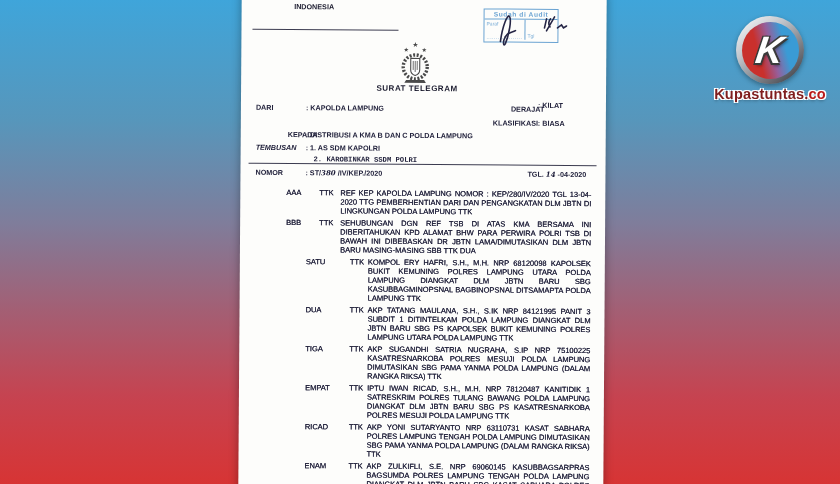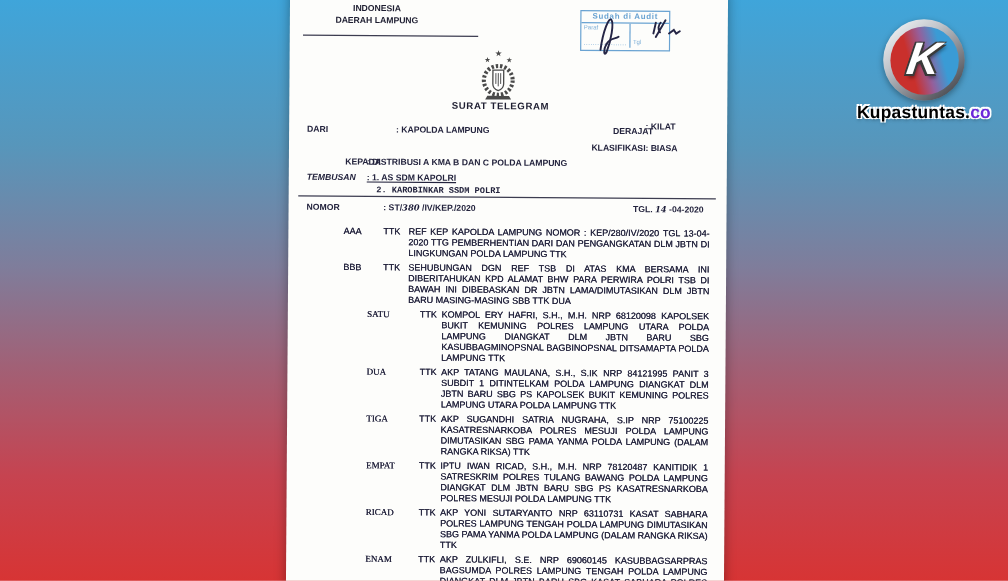--- a/index.html
+++ b/index.html
@@ -37,48 +37,47 @@
   .rule{position:absolute;left:8px;top:172px;width:348px;height:1.1px;background:#3c3c50;}
   .hand{font-family:"DejaVu Serif",serif;font-style:italic;font-size:7px;color:#1c1c38;}
   
   .docbody{position:absolute;left:0;top:197px;right:0;font-size:7.5px;line-height:9px;
            color:#23233d;text-shadow:.2px 0 0 currentColor;}
   .para{display:flex;align-items:flex-start;}
   .level-1{margin:0 14px 3px 15px;}
   .level-1 .plabel{width:33px;flex:none;margin-left:31px;}
   .level-1 .pttk{width:21px;flex:none;}
   .level-2{margin:0 14px 3px 66px;}
-  .level-2 .plabel{width:44px;flex:none;font-family:Liberation Serif, serif;}
+  .level-2 .plabel{width:44px;flex:none;}
   .level-2 .pttk{width:18px;flex:none;}
   .ptext{flex:1;text-align:justify;}
   
   .logo{position:absolute;left:705px;top:16px;width:130px;text-align:center;}
   .logo-ring{width:68px;height:68px;border-radius:50%;margin:0 auto;
              background:linear-gradient(140deg,#ffffff 0%,#c2c6cc 35%,#595b62 82%,#343434 100%);
              display:flex;align-items:center;justify-content:center;
              box-shadow:0 2px 5px rgba(0,0,0,.35);}
   .logo-disc{width:57px;height:57px;border-radius:50%;
              background:linear-gradient(75deg,#c9302c 32%,#955f9b 52%,#3a9bd5 72%);
              display:flex;align-items:center;justify-content:center;}
   .logo-k{font-size:38px;font-weight:700;font-style:italic;color:#fff;
           transform:skewX(-8deg);line-height:1;
           text-shadow:1.5px 1.5px 0 #3a3a3a,-1.5px -1.5px 0 #3a3a3a,1.5px -1.5px 0 #3a3a3a,-1.5px 1.5px 0 #3a3a3a,2px 3px 3px rgba(0,0,0,.4);}
   .logo-text{margin-top:2px;font-size:14.5px;font-weight:700;letter-spacing:.2px;white-space:nowrap;}
-  .lt-blue{color:#000000;}
-  .lt-red{color:#6d28d9;}
+  .lt-blue{color:#7f1d1d;}
+  .lt-red{color:#b91c1c;}
   .lt-blue,.lt-red{text-shadow:-1.3px -1.3px 0 #fff,1.3px -1.3px 0 #fff,-1.3px 1.3px 0 #fff,1.3px 1.3px 0 #fff,0 2px 3px rgba(0,0,0,.35);}
 </style>
 </head>
 <body>
 
 <div class="page">
 
   <div class="org">
     <div>KEPOLISIAN NEGARA REPUBLIK INDONESIA</div>
-    <div>DAERAH LAMPUNG</div>
   </div>
   <div class="org-rule"></div>
 
   <div class="stamp">
     <span class="stamp-title">Sudah di Audit</span>
     <div class="stamp-cells">
       <div class="cell-l">
         <span class="mini-label" style="left:2px;top:1px;">Paraf</span>
         <span class="dots">...................</span>
       </div>
@@ -105,35 +104,35 @@
     <circle cx="20" cy="27" r="12" fill="none" stroke="#4a4a4a" stroke-width="3.4" stroke-dasharray="2 1.6"></circle>
     <circle cx="20" cy="27" r="9" fill="#fdfdfb"></circle>
     <path d="M15.5 18.5 h9 v11.5 q0 4 -4.5 5.5 q-4.5 -1.5 -4.5 -5.5 z" fill="#fff" stroke="#4a4a4a" stroke-width="1.1"></path>
     <path d="M18 21 v9 M20 21 v11 M22 21 v9" stroke="#4a4a4a" stroke-width=".8"></path>
     <path d="M11 40 h18 l1.8 3 h-21.6 z" fill="#4a4a4a"></path>
   </svg>
 
   <div class="t doc-title">SURAT TELEGRAM</div>
 
   <span class="t fld" style="left:15px;top:112px;text-align:center;">DARI</span>
-  <span class="t fld" style="left:65px;top:112px;margin-left:24px;">:  KAPOLDA LAMPUNG</span>
+  <span class="t fld" style="left:65px;top:112px;">:  KAPOLDA LAMPUNG</span>
   <span class="t fld" style="left:252px;top:112px;margin-left:18px;">DERAJAT</span>
   <span class="t fld" style="left:297px;top:108px;">:  KILAT</span>
   <span class="t fld" style="left:252px;top:126px;">KLASIFIKASI</span>
   <span class="t fld" style="left:297px;top:126px;">:  BIASA</span>
   <span class="t fld" style="left:15px;top:139px;padding-left:32px;">KEPADA</span>
   <span class="t fld" style="left:65px;top:139px;">:  DISTRIBUSI A KMA B DAN C POLDA LAMPUNG</span>
   <span class="t fld" style="left:15px;top:152px;font-style:italic;">TEMBUSAN</span>
-  <span class="t fld" style="left:65px;top:152px;text-decoration:underline;">:  1. AS SDM KAPOLRI</span>
+  <span class="t fld" style="left:65px;top:152px;">:  1. AS SDM KAPOLRI</span>
   <span class="t fld" style="left:73px;top:164px;font-family:Liberation Mono, monospace;">2. KAROBINKAR SSDM POLRI</span>
 
   <div class="rule"></div>
 
   <span class="t fld" style="left:15px;top:177px;">NOMOR</span>
-  <span class="t fld" style="left:79px;top:177px;">
+  <span class="t fld" style="left:65px;top:177px;">
     <span>:  ST/</span><span class="hand">380</span> <span>/IV/KEP./2020</span>
   </span>
   <span class="t fld" style="left:287px;top:177px;">
     <span>TGL.</span> <span class="hand">14</span> <span>-04-2020</span>
   </span>
 
   <div class="docbody">
     <div class="para level-1">
       <span class="plabel">AAA</span>
       <span class="pttk">TTK</span>

